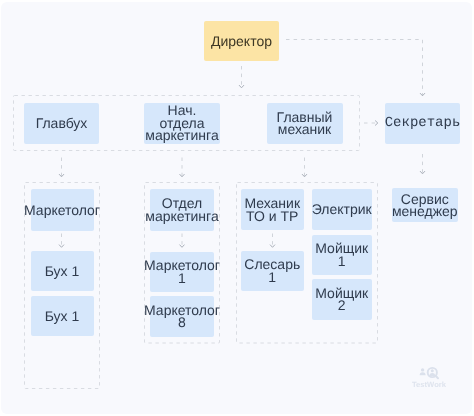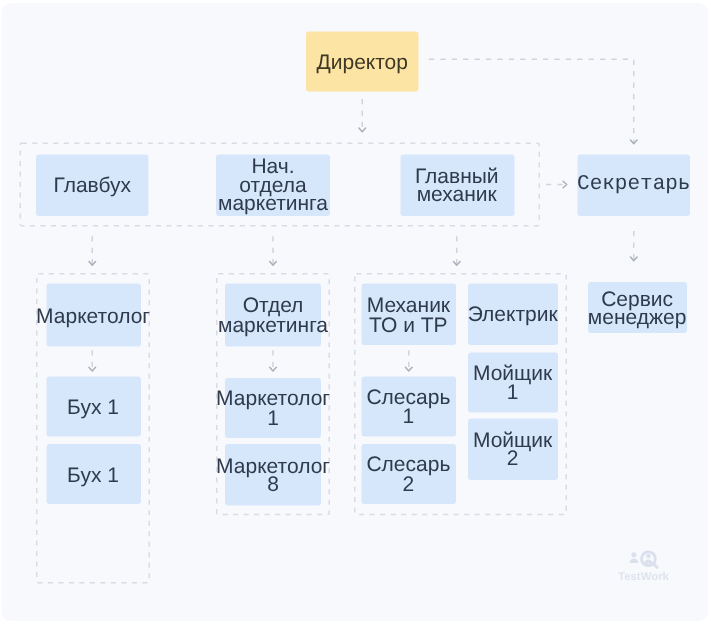--- a/index.html
+++ b/index.html
@@ -65,21 +65,20 @@
   <div class="node blue" style="left:30.5px;top:189px;width:63px;height:41.5px;">Маркетолог</div>
   <div class="node blue" style="left:30.5px;top:251px;width:63px;height:40px;">Бух 1</div>
   <div class="node blue" style="left:30.5px;top:295.5px;width:63px;height:40.5px;">Бух 1</div>
 
   <div class="node blue" style="left:150px;top:189px;width:64px;height:41.5px;">Отдел<br>маркетинга</div>
   <div class="node blue" style="left:150px;top:251.5px;width:64px;height:40.5px;">Маркетолог 1</div>
   <div class="node blue" style="left:150px;top:296px;width:64px;height:40.5px;">Маркетолог 8</div>
 
   <div class="node blue" style="left:240.5px;top:189px;width:63.5px;height:41px;">Механик<br>ТО и ТР</div>
   <div class="node blue" style="left:240.5px;top:250.5px;width:63.5px;height:40.5px;">Слесарь 1</div>
-  <div class="node blue" style="left:240.5px;top:295.5px;width:63.5px;height:40.5px;">Слесарь 2</div>
   <div class="node blue" style="left:311.5px;top:189px;width:60.5px;height:41px;">Электрик</div>
   <div class="node blue" style="left:311.5px;top:234.5px;width:60.5px;height:40px;">Мойщик 1</div>
   <div class="node blue" style="left:311.5px;top:279px;width:60.5px;height:40.5px;">Мойщик 2</div>
 
   <div class="node blue" style="left:392px;top:188px;width:65.5px;height:34px;">Сервис<br>менеджер</div>
 
   <div class="wm" style="left:412px;top:364px;width:40px;height:26px;">
     <svg width="40" height="26" viewBox="0 0 40 26">
       <g fill="#dbe1ec">
         <circle cx="10.6" cy="5.9" r="1.7"></circle>

